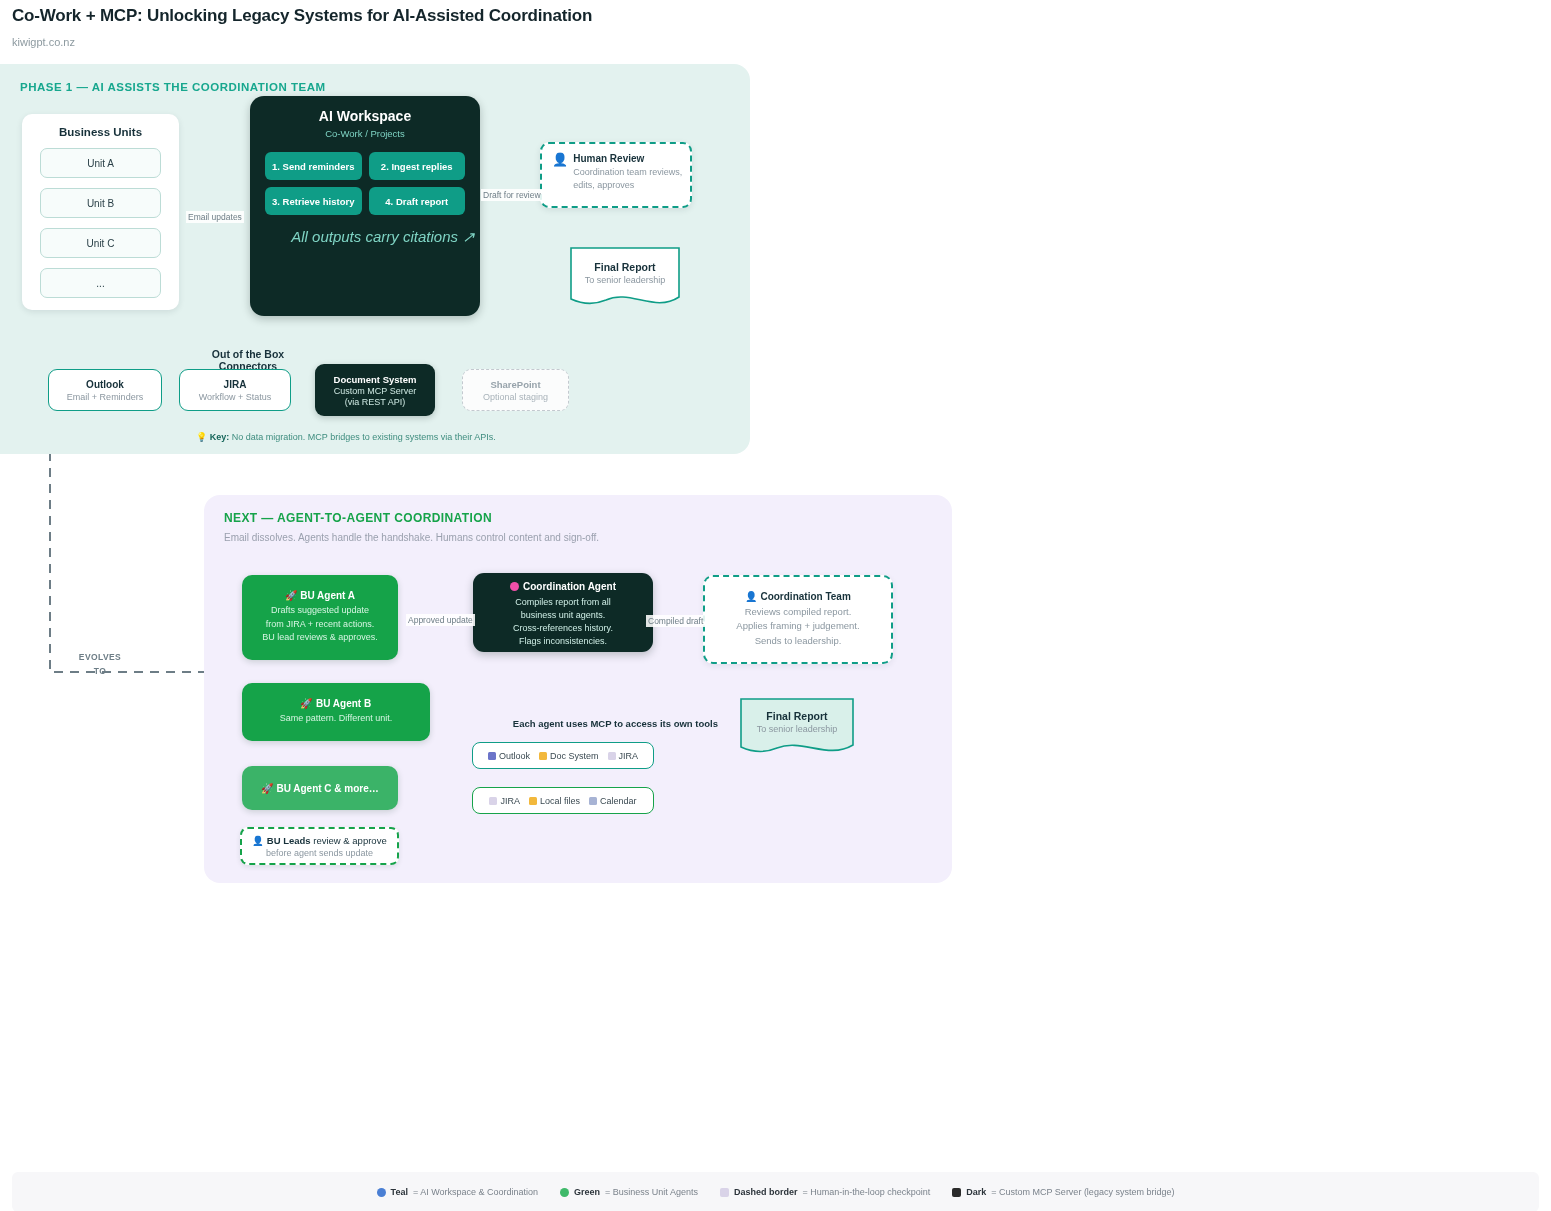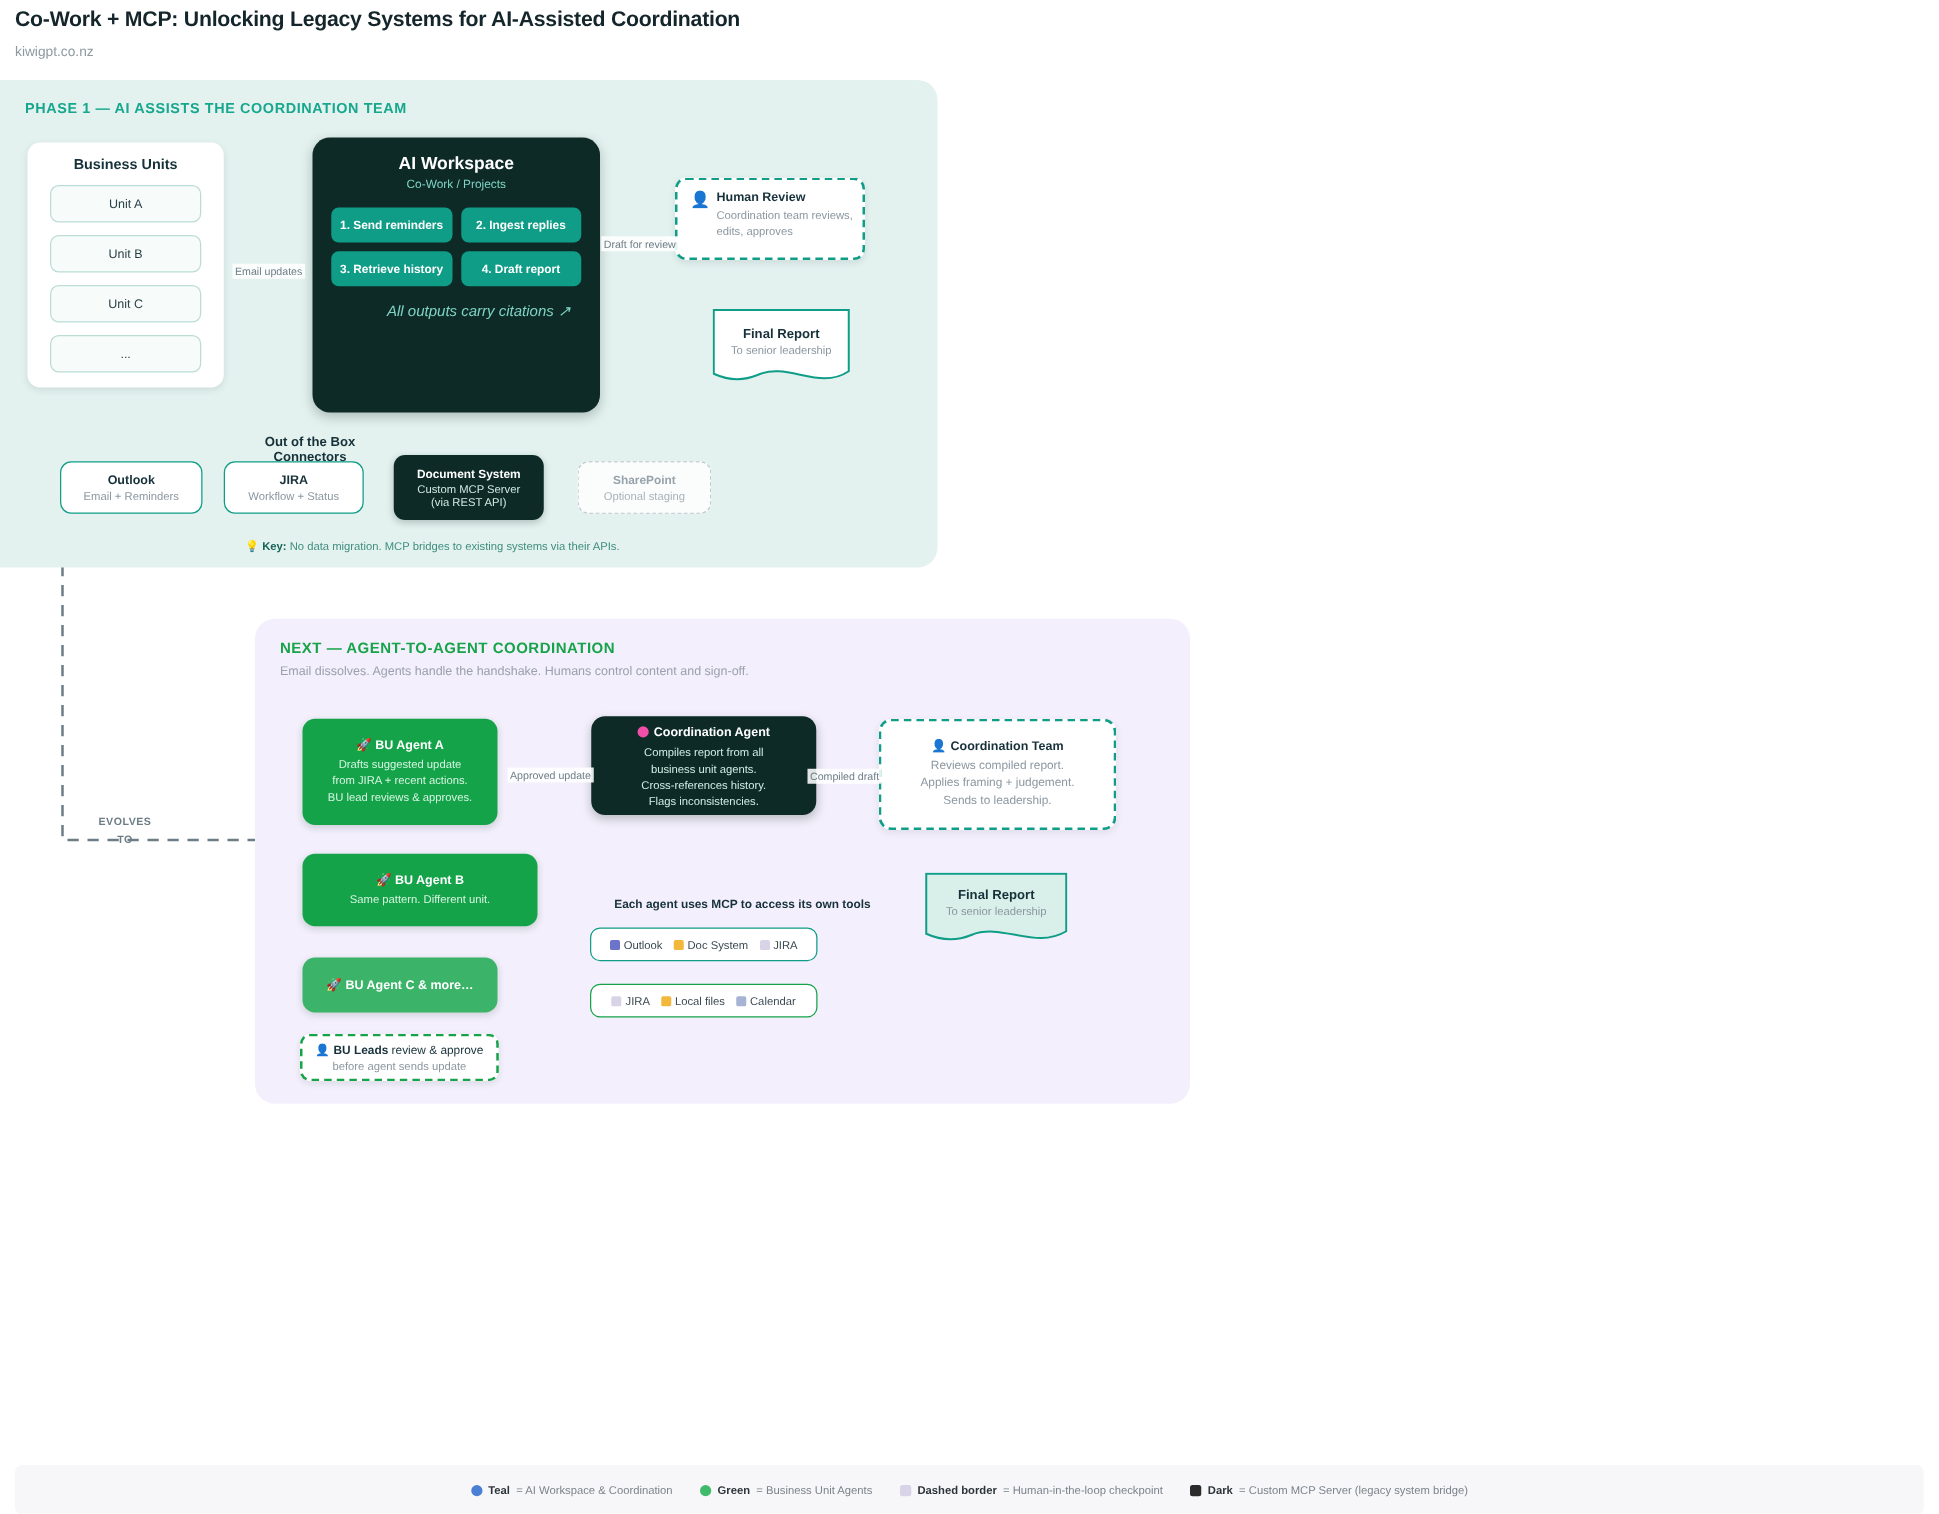--- a/index.html
+++ b/index.html
@@ -61,37 +61,37 @@
   #bu-heading { font-size:11.5px; font-weight:bold; color:#17313a; margin-bottom:10px; }
   .bu-item {
     width:121px; height:30px; margin-bottom:10px;
     border:1px solid #bcdcd6; border-radius:7px; background:#f7fcfb;
     display:flex; align-items:center; justify-content:center;
     font-size:10px; color:#2b4148;
   }
 
   
   #ai-workspace {
-    position:absolute; left:250px; top:110px; width:230px; height:220px;
+    position:absolute; left:250px; top:96px; width:230px; height:220px;
     background:#0d2a26; border-radius:14px;
     box-shadow:0 3px 9px rgba(10,30,28,.25);
     text-align:center; padding-top:12px;
   }
   #aiw-title { color:#fff; font-size:14px; font-weight:bold; }
   #aiw-sub { color:#7fd4c4; font-size:9.5px; margin-top:4px; }
   #aiw-grid {
     margin:13px auto 0; width:200px;
     display:grid; grid-template-columns:1fr 1fr; gap:7px;
   }
   .aiw-step {
     background:#0f9d87; border-radius:6px; height:28px;
     color:#fff; font-size:9.5px; font-weight:bold;
     display:flex; align-items:center; justify-content:center;
   }
-  #aiw-cite { margin-top:13px; color:#7fd4c4; font-size:12px; font-style:italic;padding-left:36px; }
+  #aiw-cite { margin-top:13px; color:#7fd4c4; font-size:15px; font-style:italic;padding-left:36px; }
 
   
   #human-review {
     left:540px; top:142px; width:152px; height:66px;
     border:2.5px dashed #0f9d87; border-radius:9px; background:#fff;
     flex-direction:row; align-items:flex-start; justify-content:flex-start;
     padding:9px 8px 0 10px; text-align:left;
   }
   #human-review .person { font-size:13px; margin-right:5px; line-height:1; color:#6b2fa0; }
   #hr-title { font-size:10px; font-weight:bold; color:#17313a; }
@@ -191,21 +191,21 @@
     position:absolute; left:703px; top:575px; width:190px; height:89px;
     border:2.5px dashed #0f9d87; border-radius:10px; background:#fff;
     display:flex; flex-direction:column; align-items:center; justify-content:center;
     text-align:center; box-shadow:0 2px 6px rgba(20,40,45,.08);
   }
   #ct-title { font-size:10px; font-weight:bold; color:#17313a; }
   #ct-body { font-size:9.5px; color:#8b97a0; line-height:1.5; margin-top:3px; }
 
   
   #mcp-note {
-    position:absolute; left:470px; top:718px; width:248px; text-align:center;
+    position:absolute; left:470px; top:718px; width:248px; text-align:right;
     font-size:9.5px; font-weight:bold; color:#17313a;
   }
   .tools {
     position:absolute; left:472px; width:182px; height:27px;
     background:#fff; border-radius:8px;
     display:flex; align-items:center; justify-content:center; gap:9px;
     font-size:9px; color:#3b4a52;
   }
   #tools-1 { top:742px; border:1.5px solid #0f9d87; }
   #tools-2 { top:787px; border:1.5px solid #16a34a; }

